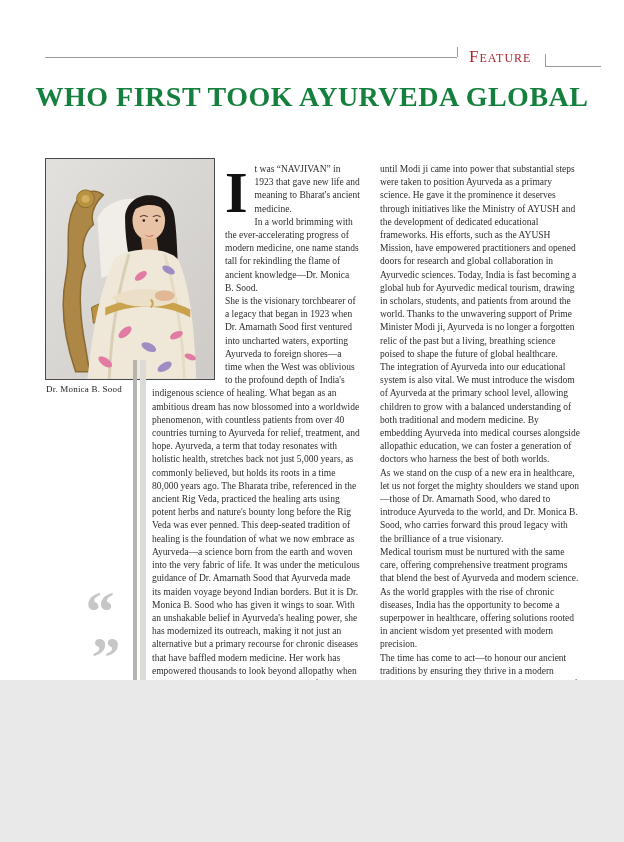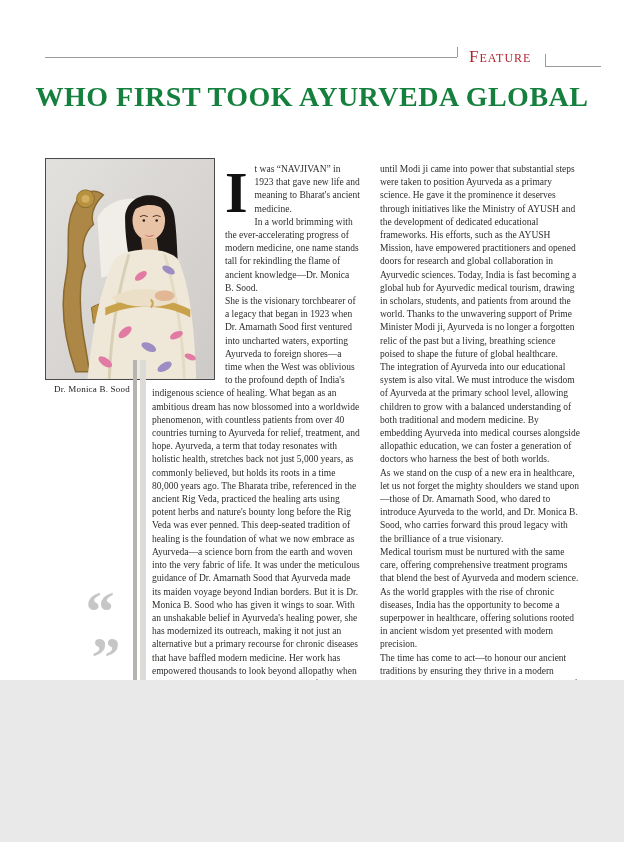--- a/index.html
+++ b/index.html
@@ -36,21 +36,21 @@
     color:#15803d;
   }
   
   .photo{
     position:absolute;left:45px;top:158px;width:170px;height:222px;
     border:1px solid #4a4a4a;box-sizing:border-box;
     background:#d9d7d4;
   }
   .photo svg{display:block;width:100%;height:100%;}
   .caption{
-    position:absolute;left:54px;top:384px;
+    position:absolute;left:46px;top:384px;
     font-size:9px;color:#222;letter-spacing:0.2px;
   }
   
   .divider-dark{position:absolute;left:133px;top:360px;width:4px;height:418px;background:#b6b4b0;}
   .divider-light{position:absolute;left:140px;top:360px;width:6px;height:418px;background:#dddbd7;}
   
   .col{position:absolute;font-size:9.5px;line-height:13.2px;text-align:left;}
   .col p{margin:0;}
   .col-mid{left:152px;top:163px;width:208px;height:640px;}
   .col-right{left:380px;top:163px;width:200px;height:660px;}

